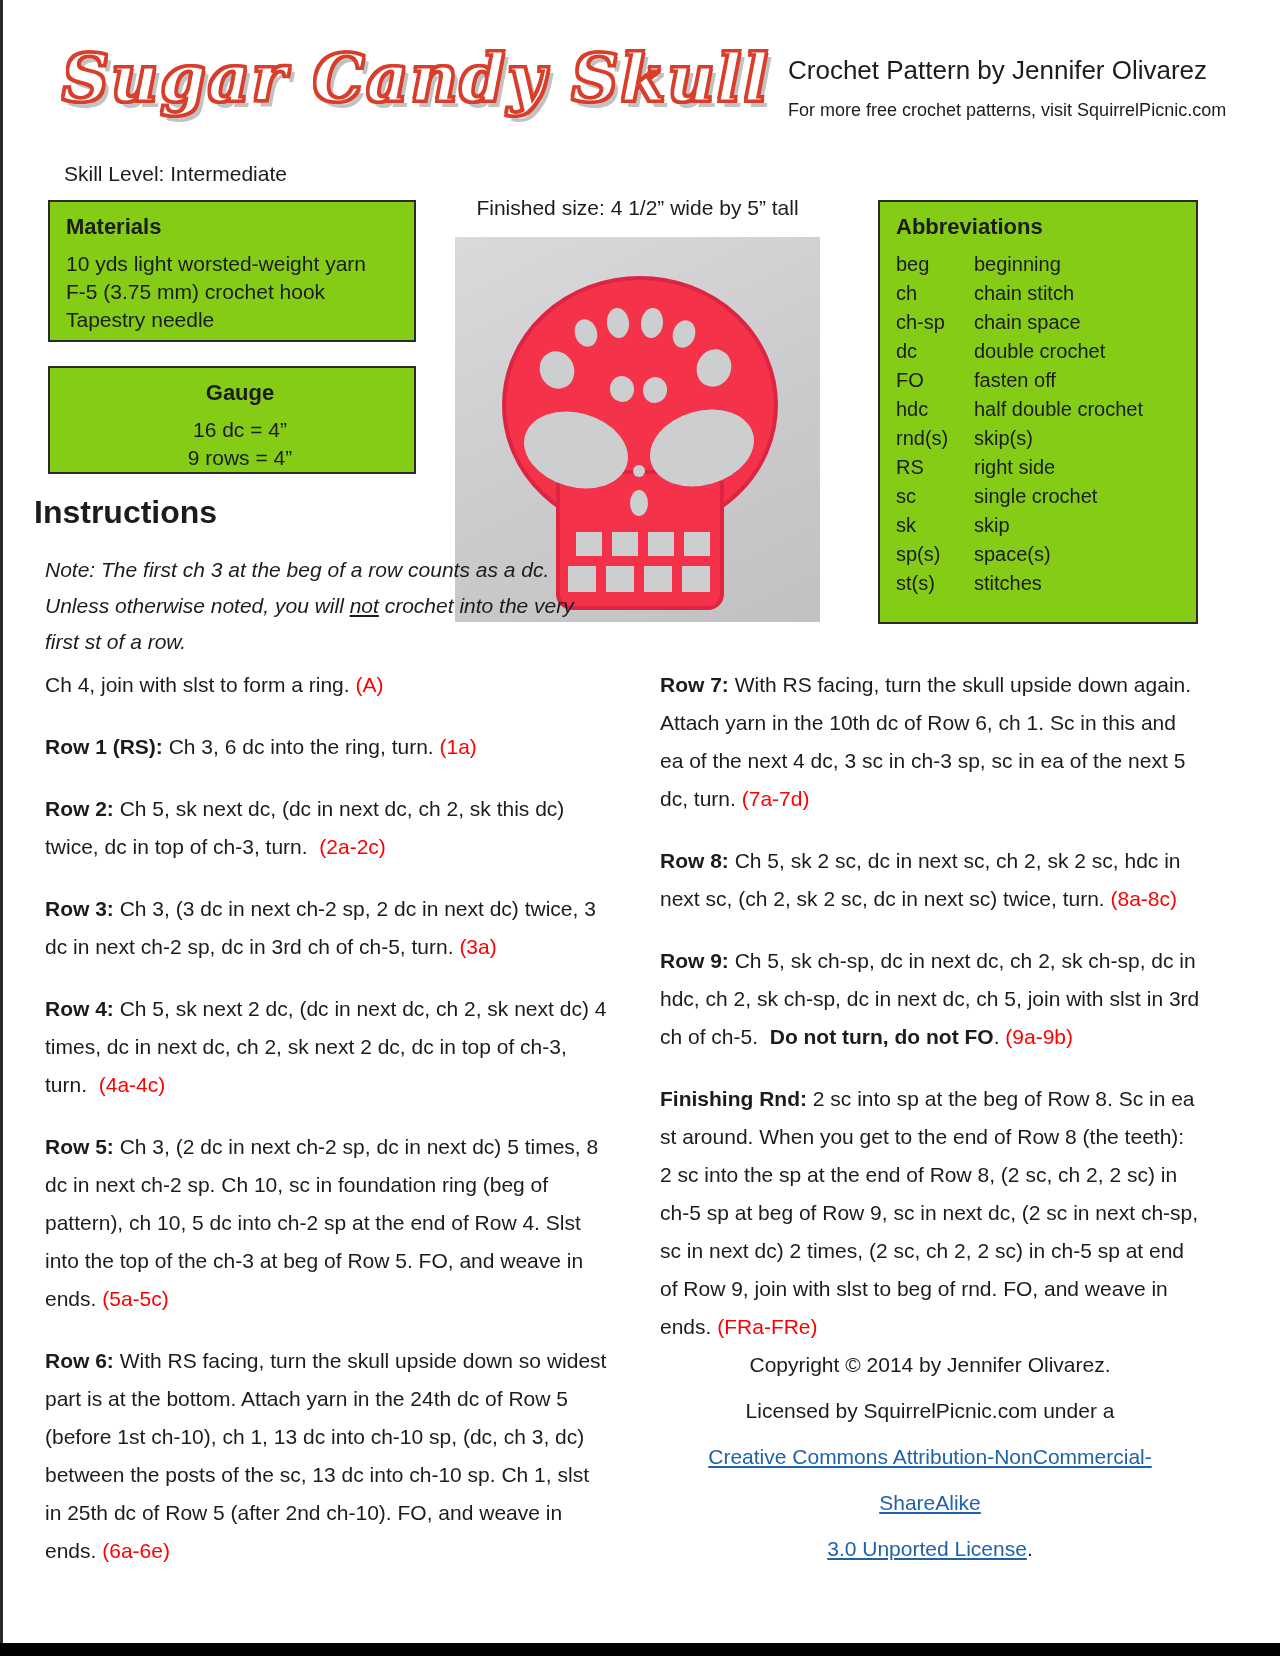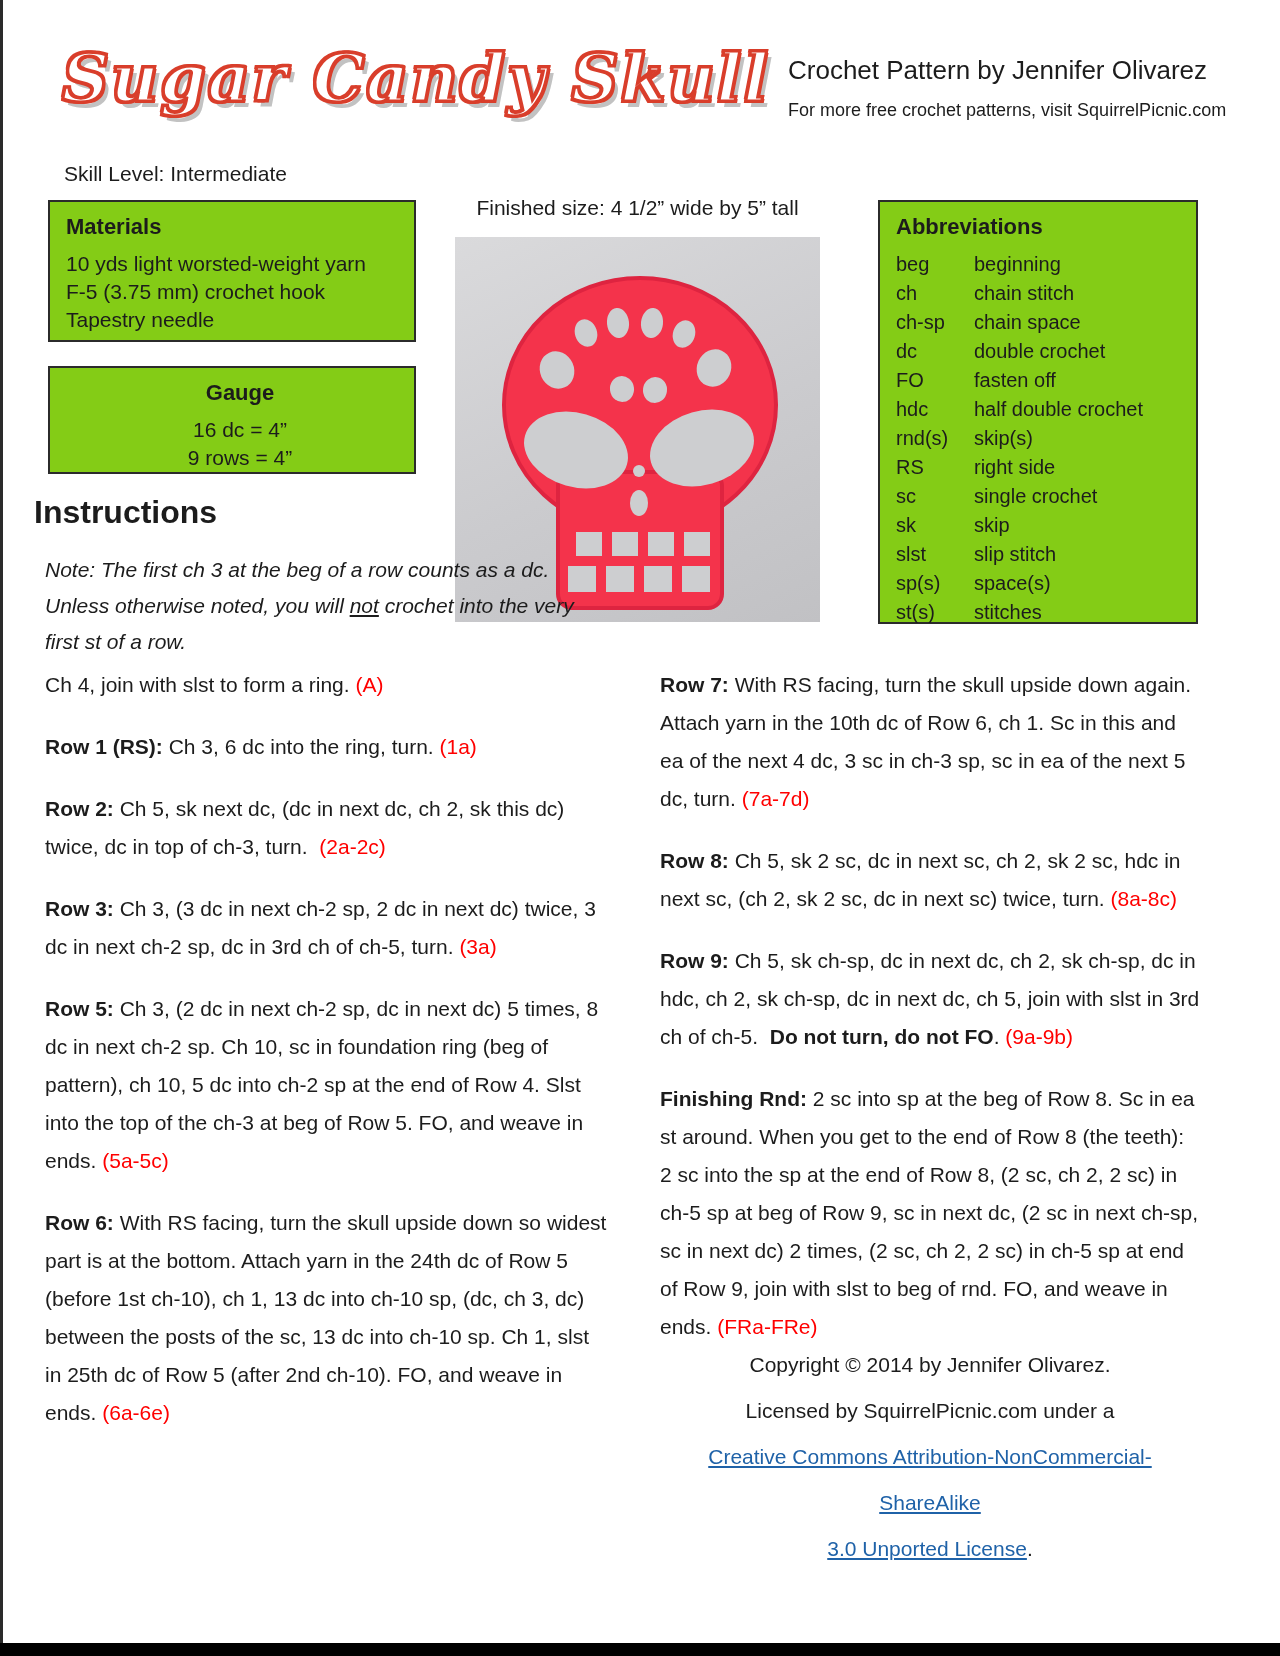--- a/index.html
+++ b/index.html
@@ -148,42 +148,39 @@
       </div>
       <div class="abbr-row">
         <span>sc</span>
         <span>single crochet</span>
       </div>
       <div class="abbr-row">
         <span>sk</span>
         <span>skip</span>
       </div>
       <div class="abbr-row">
-        <span>slst</span>
-        <span>slip stitch</span>
-      </div>
-      <div class="abbr-row">
         <span>sp(s)</span>
         <span>space(s)</span>
       </div>
       <div class="abbr-row">
         <span>st(s)</span>
         <span>stitches</span>
       </div>
     </div>
 </section>
 
 <h2 class="instructions-title">Instructions</h2>
 <p class="note" id="note"><span>Note: The first ch 3 at the beg of a row counts as a dc. Unless otherwise noted, you will </span><span class="seg-underline">not</span><span> crochet into the very first st of a row.</span></p>
 
 <div class="col col-left" id="left-col">
     <p class="para"><span>Ch 4, join with slst to form a ring. </span><span class="seg-red">(A)</span></p>
     <p class="para"><span class="seg-bold">Row 1 (RS): </span><span>Ch 3, 6 dc into the ring, turn. </span><span class="seg-red">(1a)</span></p>
     <p class="para"><span class="seg-bold">Row 2: </span><span>Ch 5, sk next dc, (dc in next dc, ch 2, sk this dc) twice, dc in top of ch-3, turn.  </span><span class="seg-red">(2a-2c)</span></p>
     <p class="para"><span class="seg-bold">Row 3: </span><span>Ch 3, (3 dc in next ch-2 sp, 2 dc in next dc) twice, 3 dc in next ch-2 sp, dc in 3rd ch of ch-5, turn. </span><span class="seg-red">(3a)</span></p>
+    <p class="para"><span class="seg-bold">Row 4: </span><span>Ch 5, sk next 2 dc, (dc in next dc, ch 2, sk next dc) 4 times, dc in next dc, ch 2, sk next 2 dc, dc in top of ch-3, turn.  </span><span class="seg-red">(4a-4c)</span></p>
     <p class="para"><span class="seg-bold">Row 5: </span><span>Ch 3, (2 dc in next ch-2 sp, dc in next dc) 5 times, 8 dc in next ch-2 sp. Ch 10, sc in foundation ring (beg of pattern), ch 10, 5 dc into ch-2 sp at the end of Row 4. Slst into the top of the ch-3 at beg of Row 5. FO, and weave in ends. </span><span class="seg-red">(5a-5c)</span></p>
     <p class="para"><span class="seg-bold">Row 6: </span><span>With RS facing, turn the skull upside down so widest part is at the bottom. Attach yarn in the 24th dc of Row 5 (before 1st ch-10), ch 1, 13 dc into ch-10 sp, (dc, ch 3, dc) between the posts of the sc, 13 dc into ch-10 sp. Ch 1, slst in 25th dc of Row 5 (after 2nd ch-10). FO, and weave in ends. </span><span class="seg-red">(6a-6e)</span></p>
   </div>
 <div class="col col-right" id="right-col">
     <p class="para"><span class="seg-bold">Row 7: </span><span>With RS facing, turn the skull upside down again. Attach yarn in the 10th dc of Row 6, ch 1. Sc in this and ea of the next 4 dc, 3 sc in ch-3 sp, sc in ea of the next 5 dc, turn. </span><span class="seg-red">(7a-7d)</span></p>
     <p class="para"><span class="seg-bold">Row 8: </span><span>Ch 5, sk 2 sc, dc in next sc, ch 2, sk 2 sc, hdc in next sc, (ch 2, sk 2 sc, dc in next sc) twice, turn. </span><span class="seg-red">(8a-8c)</span></p>
     <p class="para"><span class="seg-bold">Row 9: </span><span>Ch 5, sk ch-sp, dc in next dc, ch 2, sk ch-sp, dc in hdc, ch 2, sk ch-sp, dc in next dc, ch 5, join with slst in 3rd ch of ch-5.  </span><span class="seg-bold">Do not turn, do not FO</span><span>. </span><span class="seg-red">(9a-9b)</span></p>
     <p class="para"><span class="seg-bold">Finishing Rnd: </span><span>2 sc into sp at the beg of Row 8. Sc in ea st around. When you get to the end of Row 8 (the teeth): 2 sc into the sp at the end of Row 8, (2 sc, ch 2, 2 sc) in ch-5 sp at beg of Row 9, sc in next dc, (2 sc in next ch-sp, sc in next dc) 2 times, (2 sc, ch 2, 2 sc) in ch-5 sp at end of Row 9, join with slst to beg of rnd. FO, and weave in ends. </span><span class="seg-red">(FRa-FRe)</span></p>
   </div>
 

